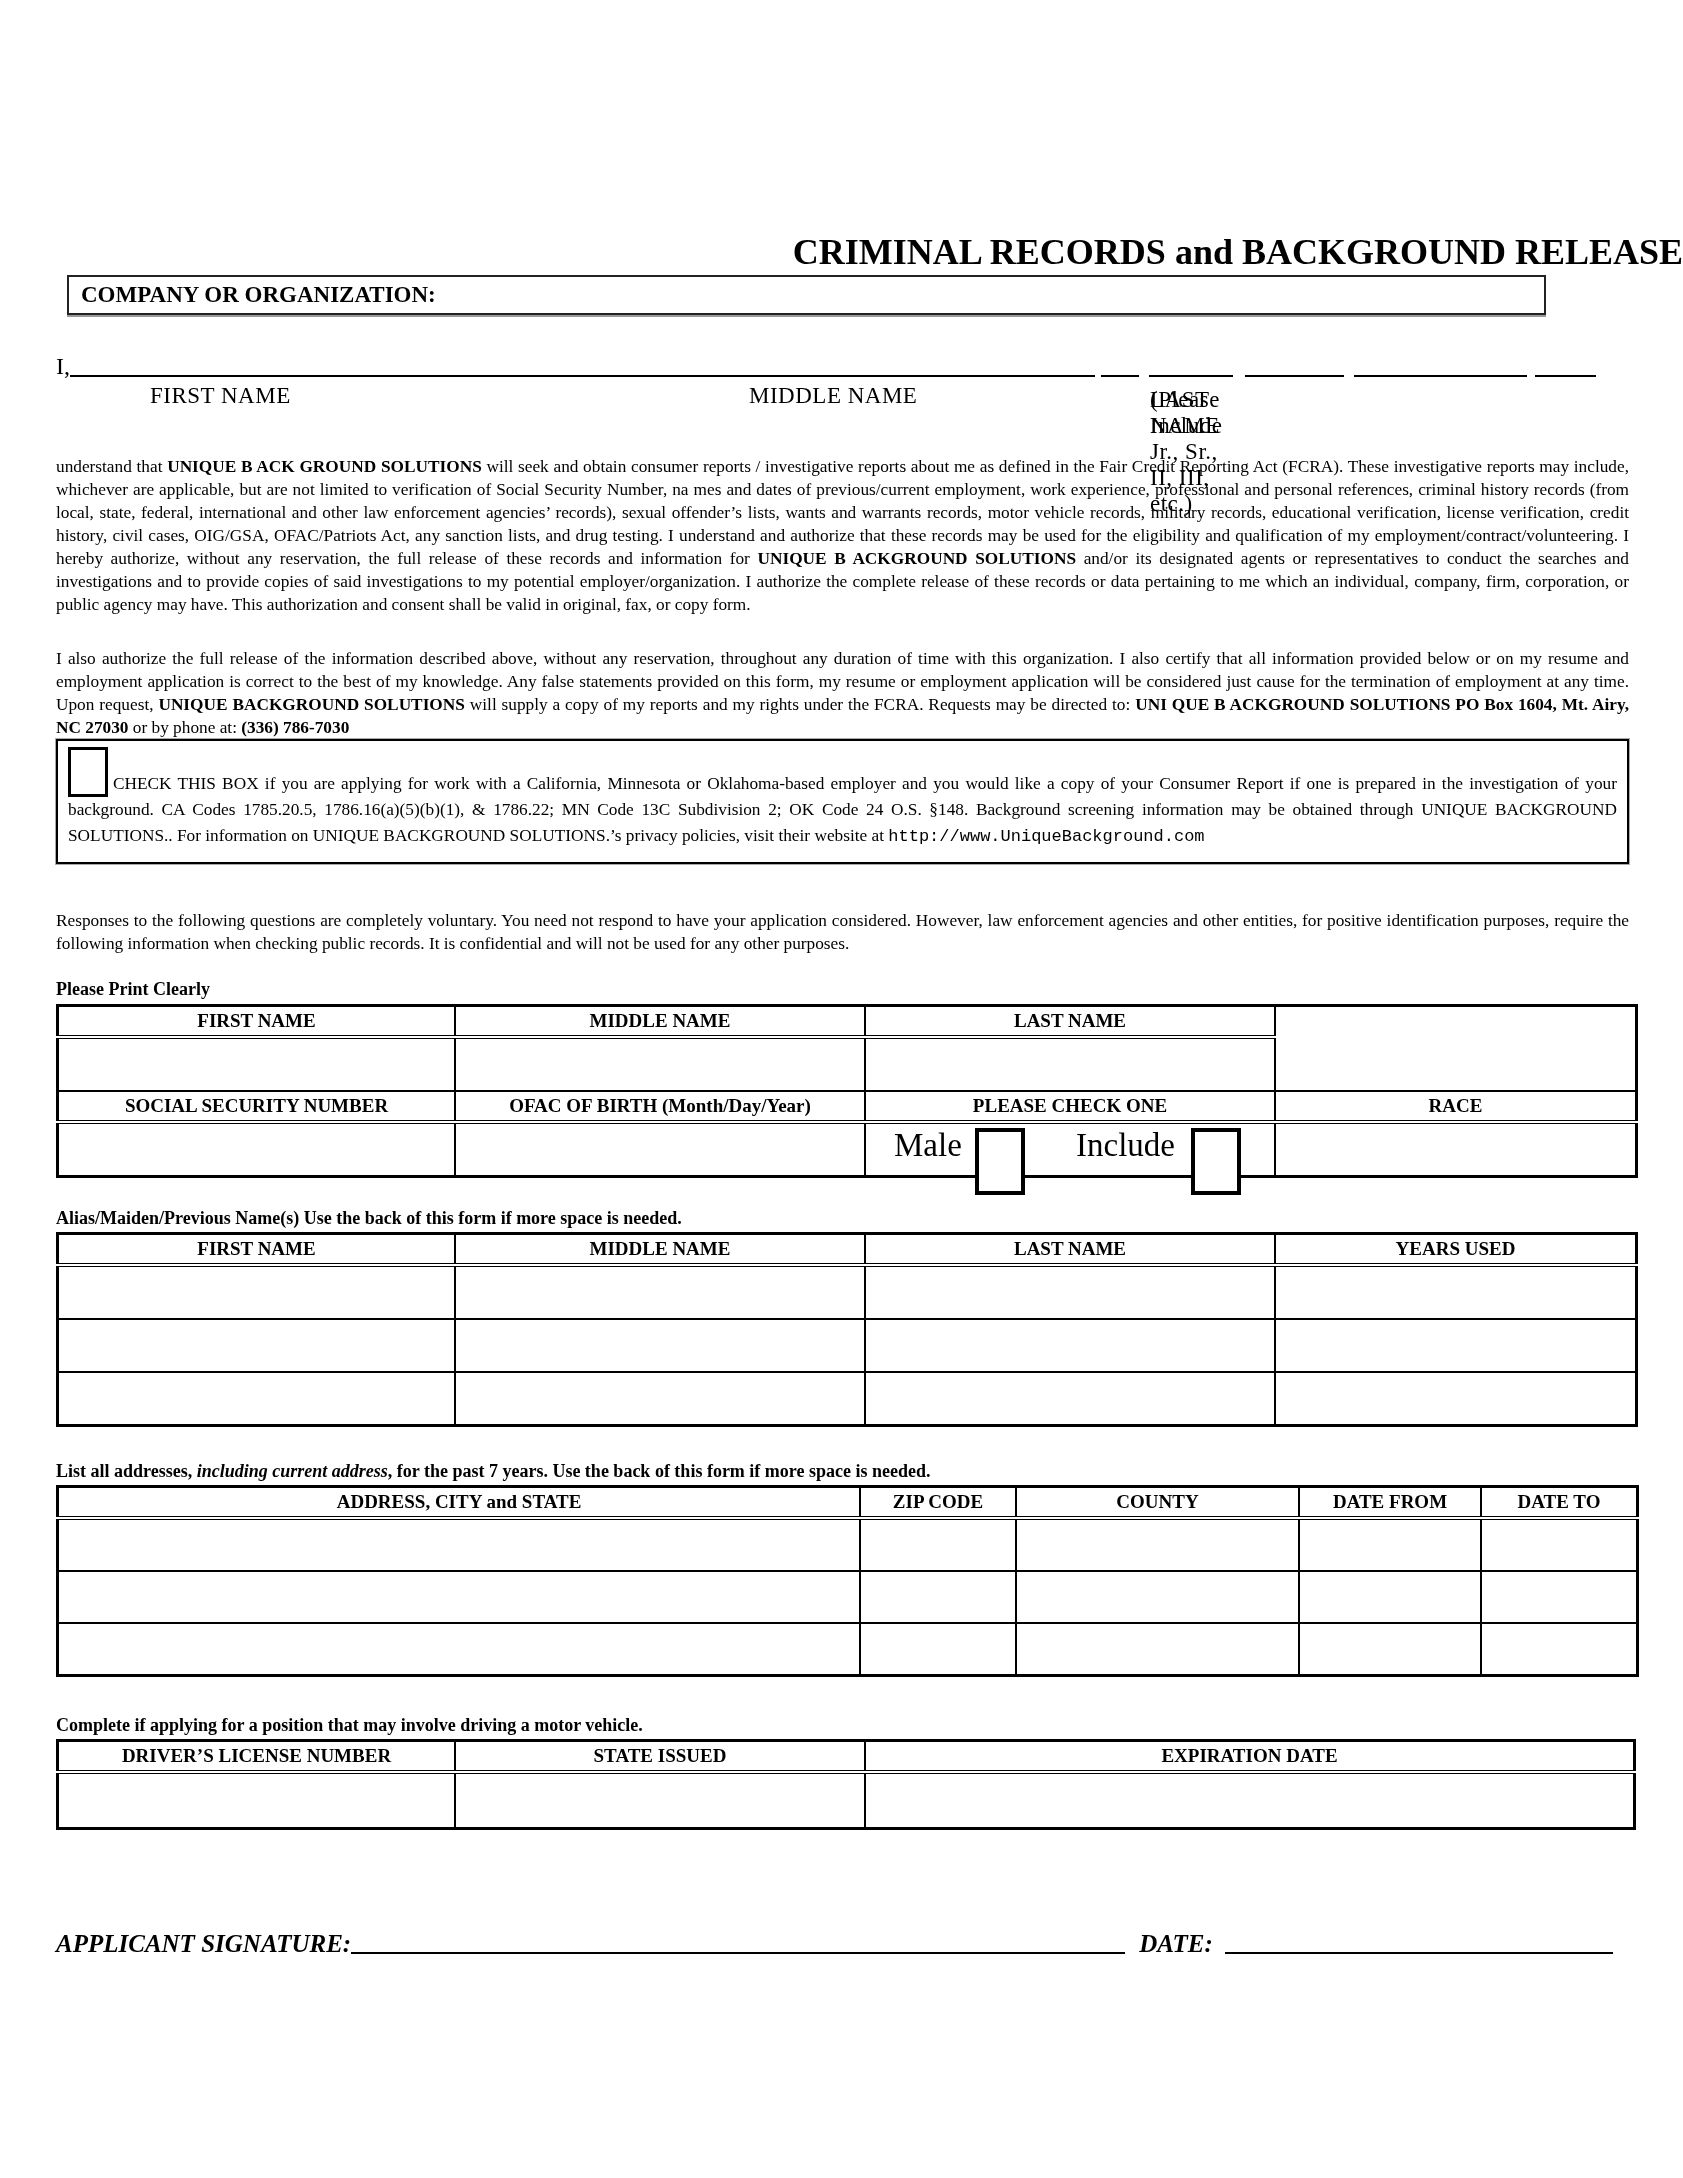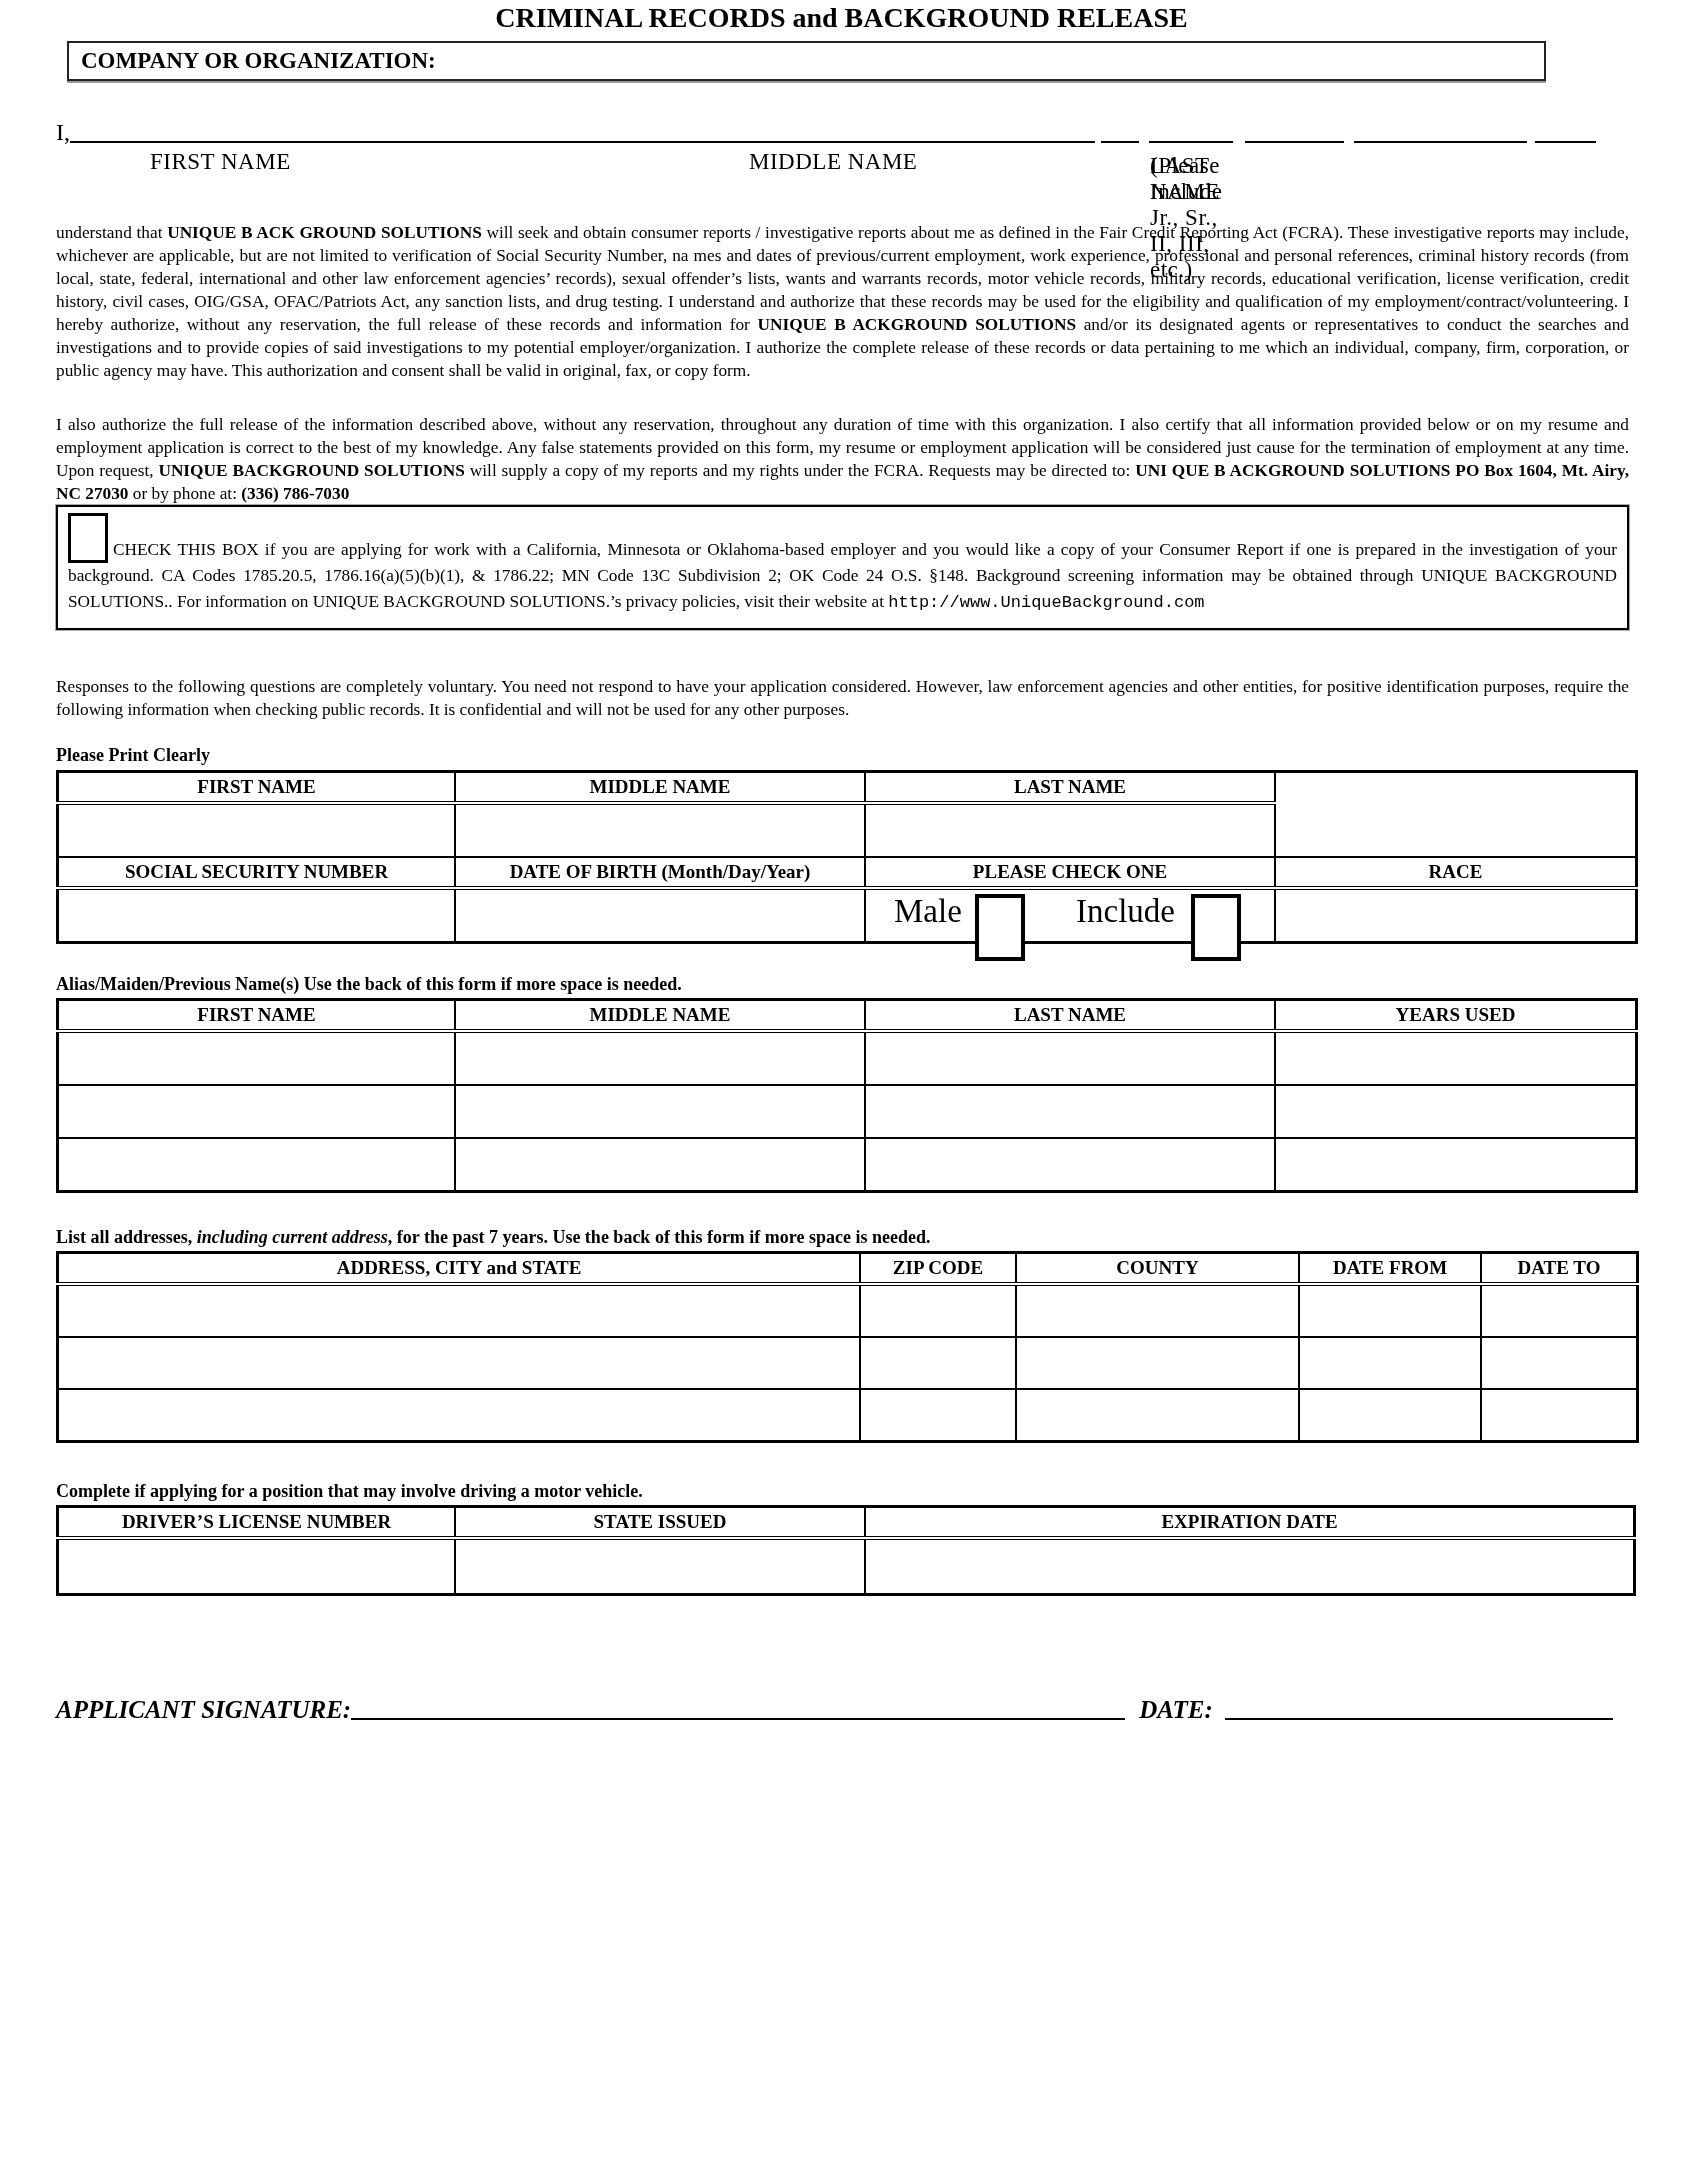--- a/index.html
+++ b/index.html
@@ -7,21 +7,21 @@
     position:relative;
     width:1683px;height:2178px;
     background:#ffffff;
     font-family:"Liberation Serif", serif;
     color:#000;
     overflow:hidden;
   }
   .content{margin:0 54px 0 56px;}
 
   
-  .title{text-align:center;font-weight:bold;font-size:28px;line-height:36px;}
+  .title{margin-top:234px;text-align:right;font-weight:bold;font-size:36px;line-height:36px;}
 
   
   .company-box{
     margin:5px 0 0 11px;width:1475px;height:36px;
     border:2px solid #222;box-shadow:0 2px 0 #999;
     display:flex;align-items:center;
   }
   .company-box .lbl{font-weight:bold;font-size:23px;padding-left:12px;}
 
   
@@ -155,21 +155,21 @@
         <th class="c3">LAST NAME</th>
         <td class="c4 tall-empty" rowspan="2"></td>
       </tr>
       <tr class="blank-row">
         <td></td>
         <td></td>
         <td></td>
       </tr>
       <tr class="hdr-row">
         <th>SOCIAL SECURITY NUMBER</th>
-        <th>DATE OF BIRTH (Month/Day/Year)</th>
+        <th>OFAC OF BIRTH (Month/Day/Year)</th>
         <th>PLEASE CHECK ONE</th>
         <th>RACE</th>
       </tr>
       <tr class="blank-row">
         <td></td>
         <td></td>
         <td class="gender-cell">
           <span class="g-lbl g-male">Male</span>
           <span class="g-box gb-male"></span>
           <span class="g-lbl g-female">Include</span>

